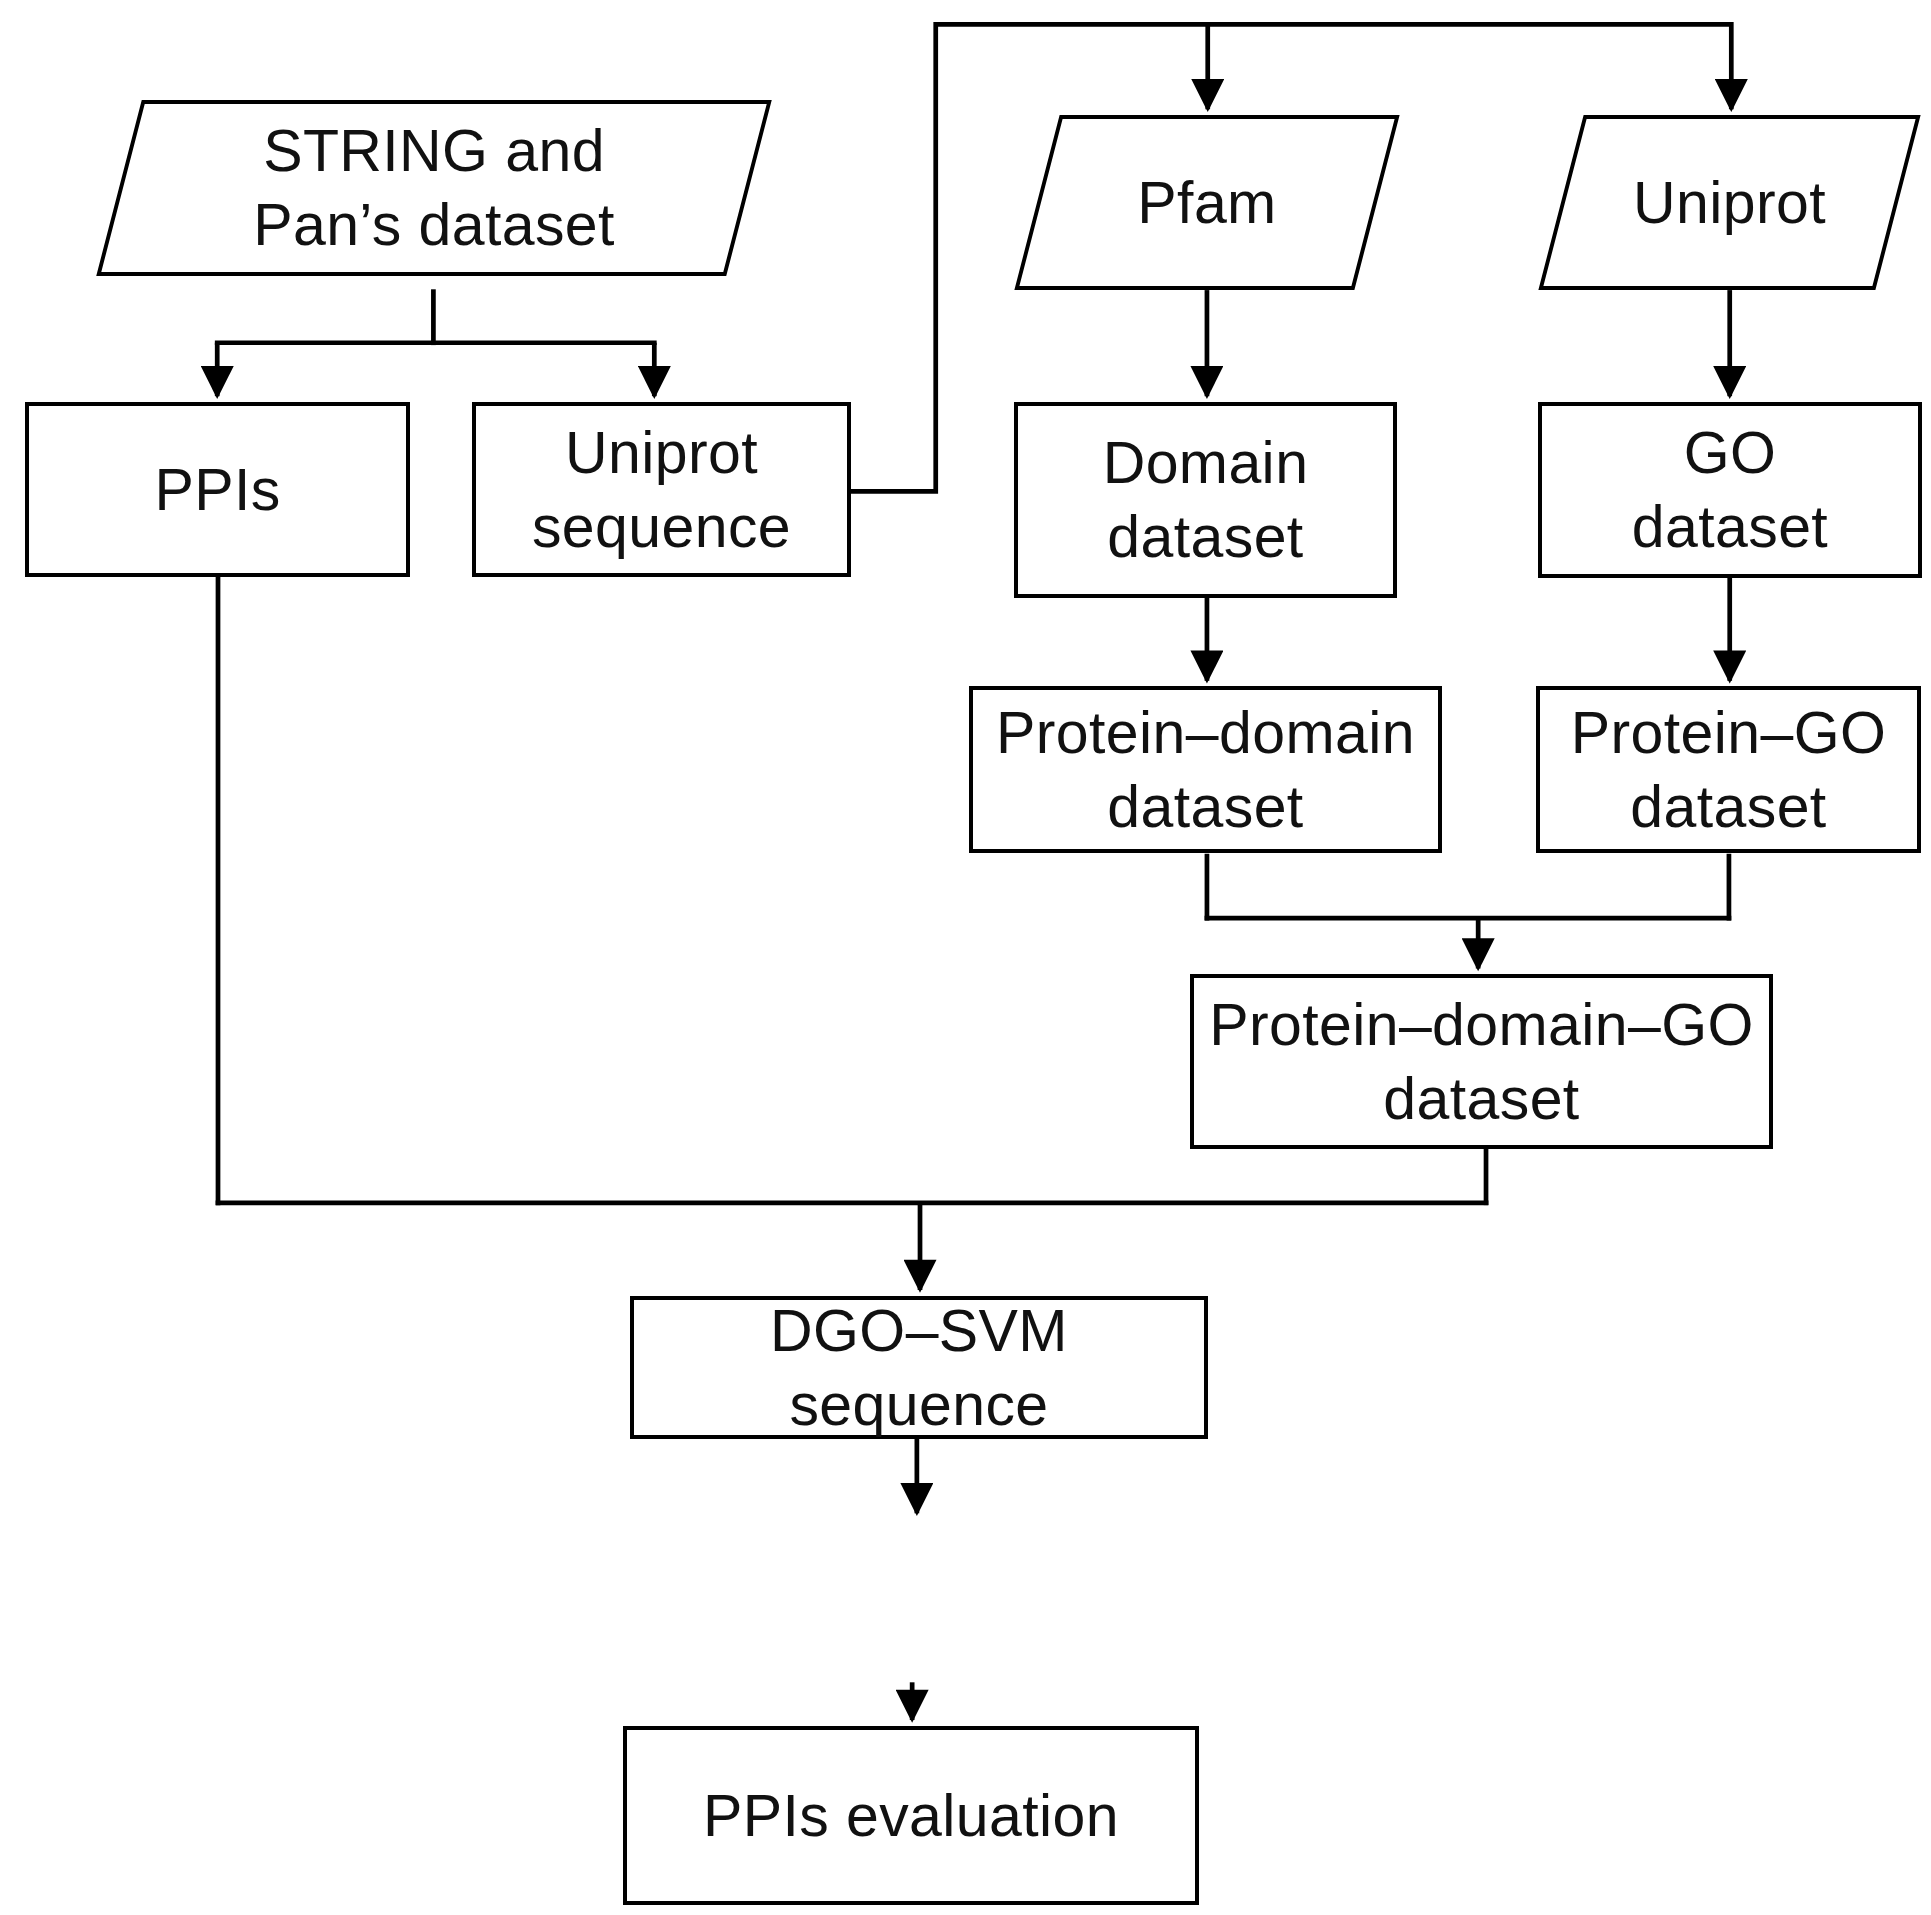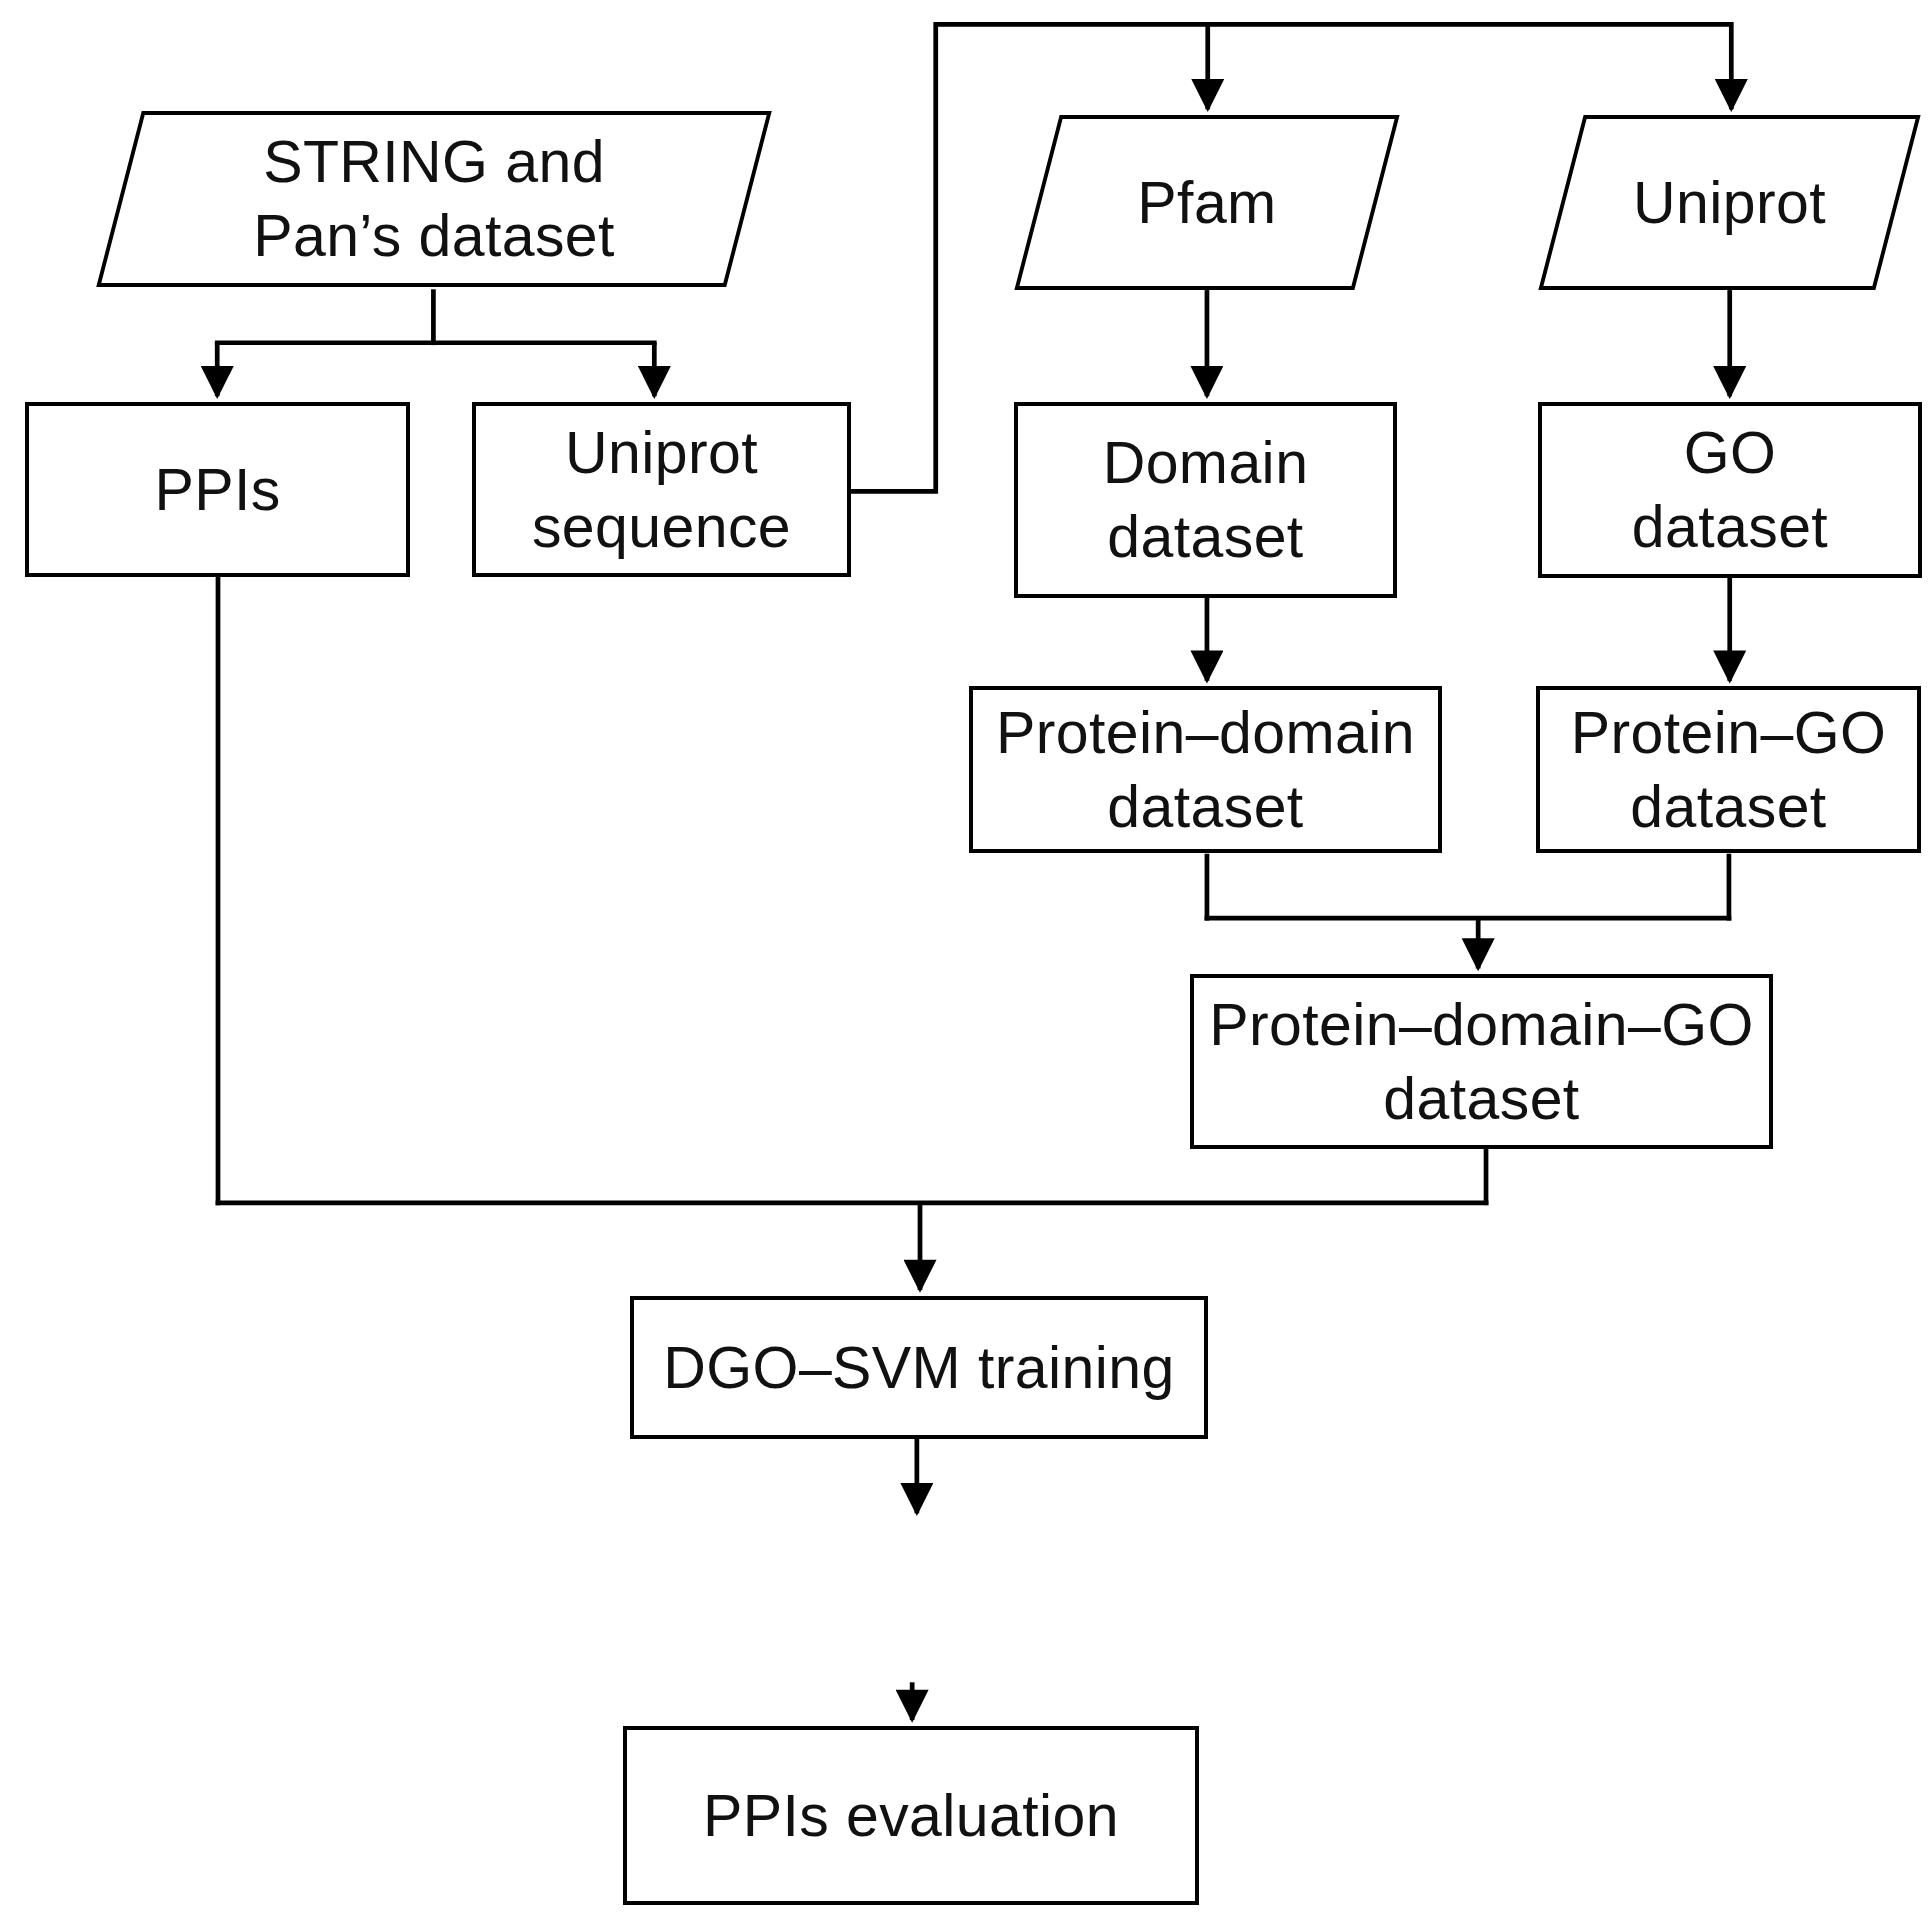--- a/index.html
+++ b/index.html
@@ -45,21 +45,21 @@
       <path d="M1880,1168 L1880,1232" marker-end="url(#ah)"></path>
       <path d="M277,733 L277,1533"></path>
       <path d="M1890,1461 L1890,1533"></path>
       <path d="M274,1530 L1893,1530"></path>
       <path d="M1170,1530 L1170,1641" marker-end="url(#ah)"></path>
       <path d="M1166,1830 L1166,1925" marker-end="url(#ah)"></path>
       <path d="M1160,2140 L1160,2188" marker-end="url(#ah)"></path>
     </g>
   </svg>
 
-  <div class="node para" style="left:119px;top:111px;width:630px;height:176px">
+  <div class="node para" style="left:119px;top:100px;width:630px;height:176px">
     <div class="pshape"></div>
     <span class="label">STRING and</span>
     <span class="label">Pan’s dataset</span>
   </div>
 
   <div class="node para" style="left:1037px;top:115px;width:340px;height:175px">
     <div class="pshape"></div>
     <span class="label">Pfam</span>
   </div>
 
@@ -96,21 +96,21 @@
     <span class="label">Protein–GO</span>
     <span class="label">dataset</span>
   </div>
 
   <div class="node rect" style="left:1190px;top:974px;width:583px;height:175px">
     <span class="label">Protein–domain–GO</span>
     <span class="label">dataset</span>
   </div>
 
   <div class="node rect" style="left:630px;top:1296px;width:578px;height:143px">
-    <span class="label">DGO–SVM training</span>
+    <span class="label">DGO–SVM sequence</span>
   </div>
 
 
   <div class="node rect" style="left:623px;top:1726px;width:576px;height:179px">
     <span class="label">PPIs evaluation</span>
   </div>
 
 </div>
 
 

